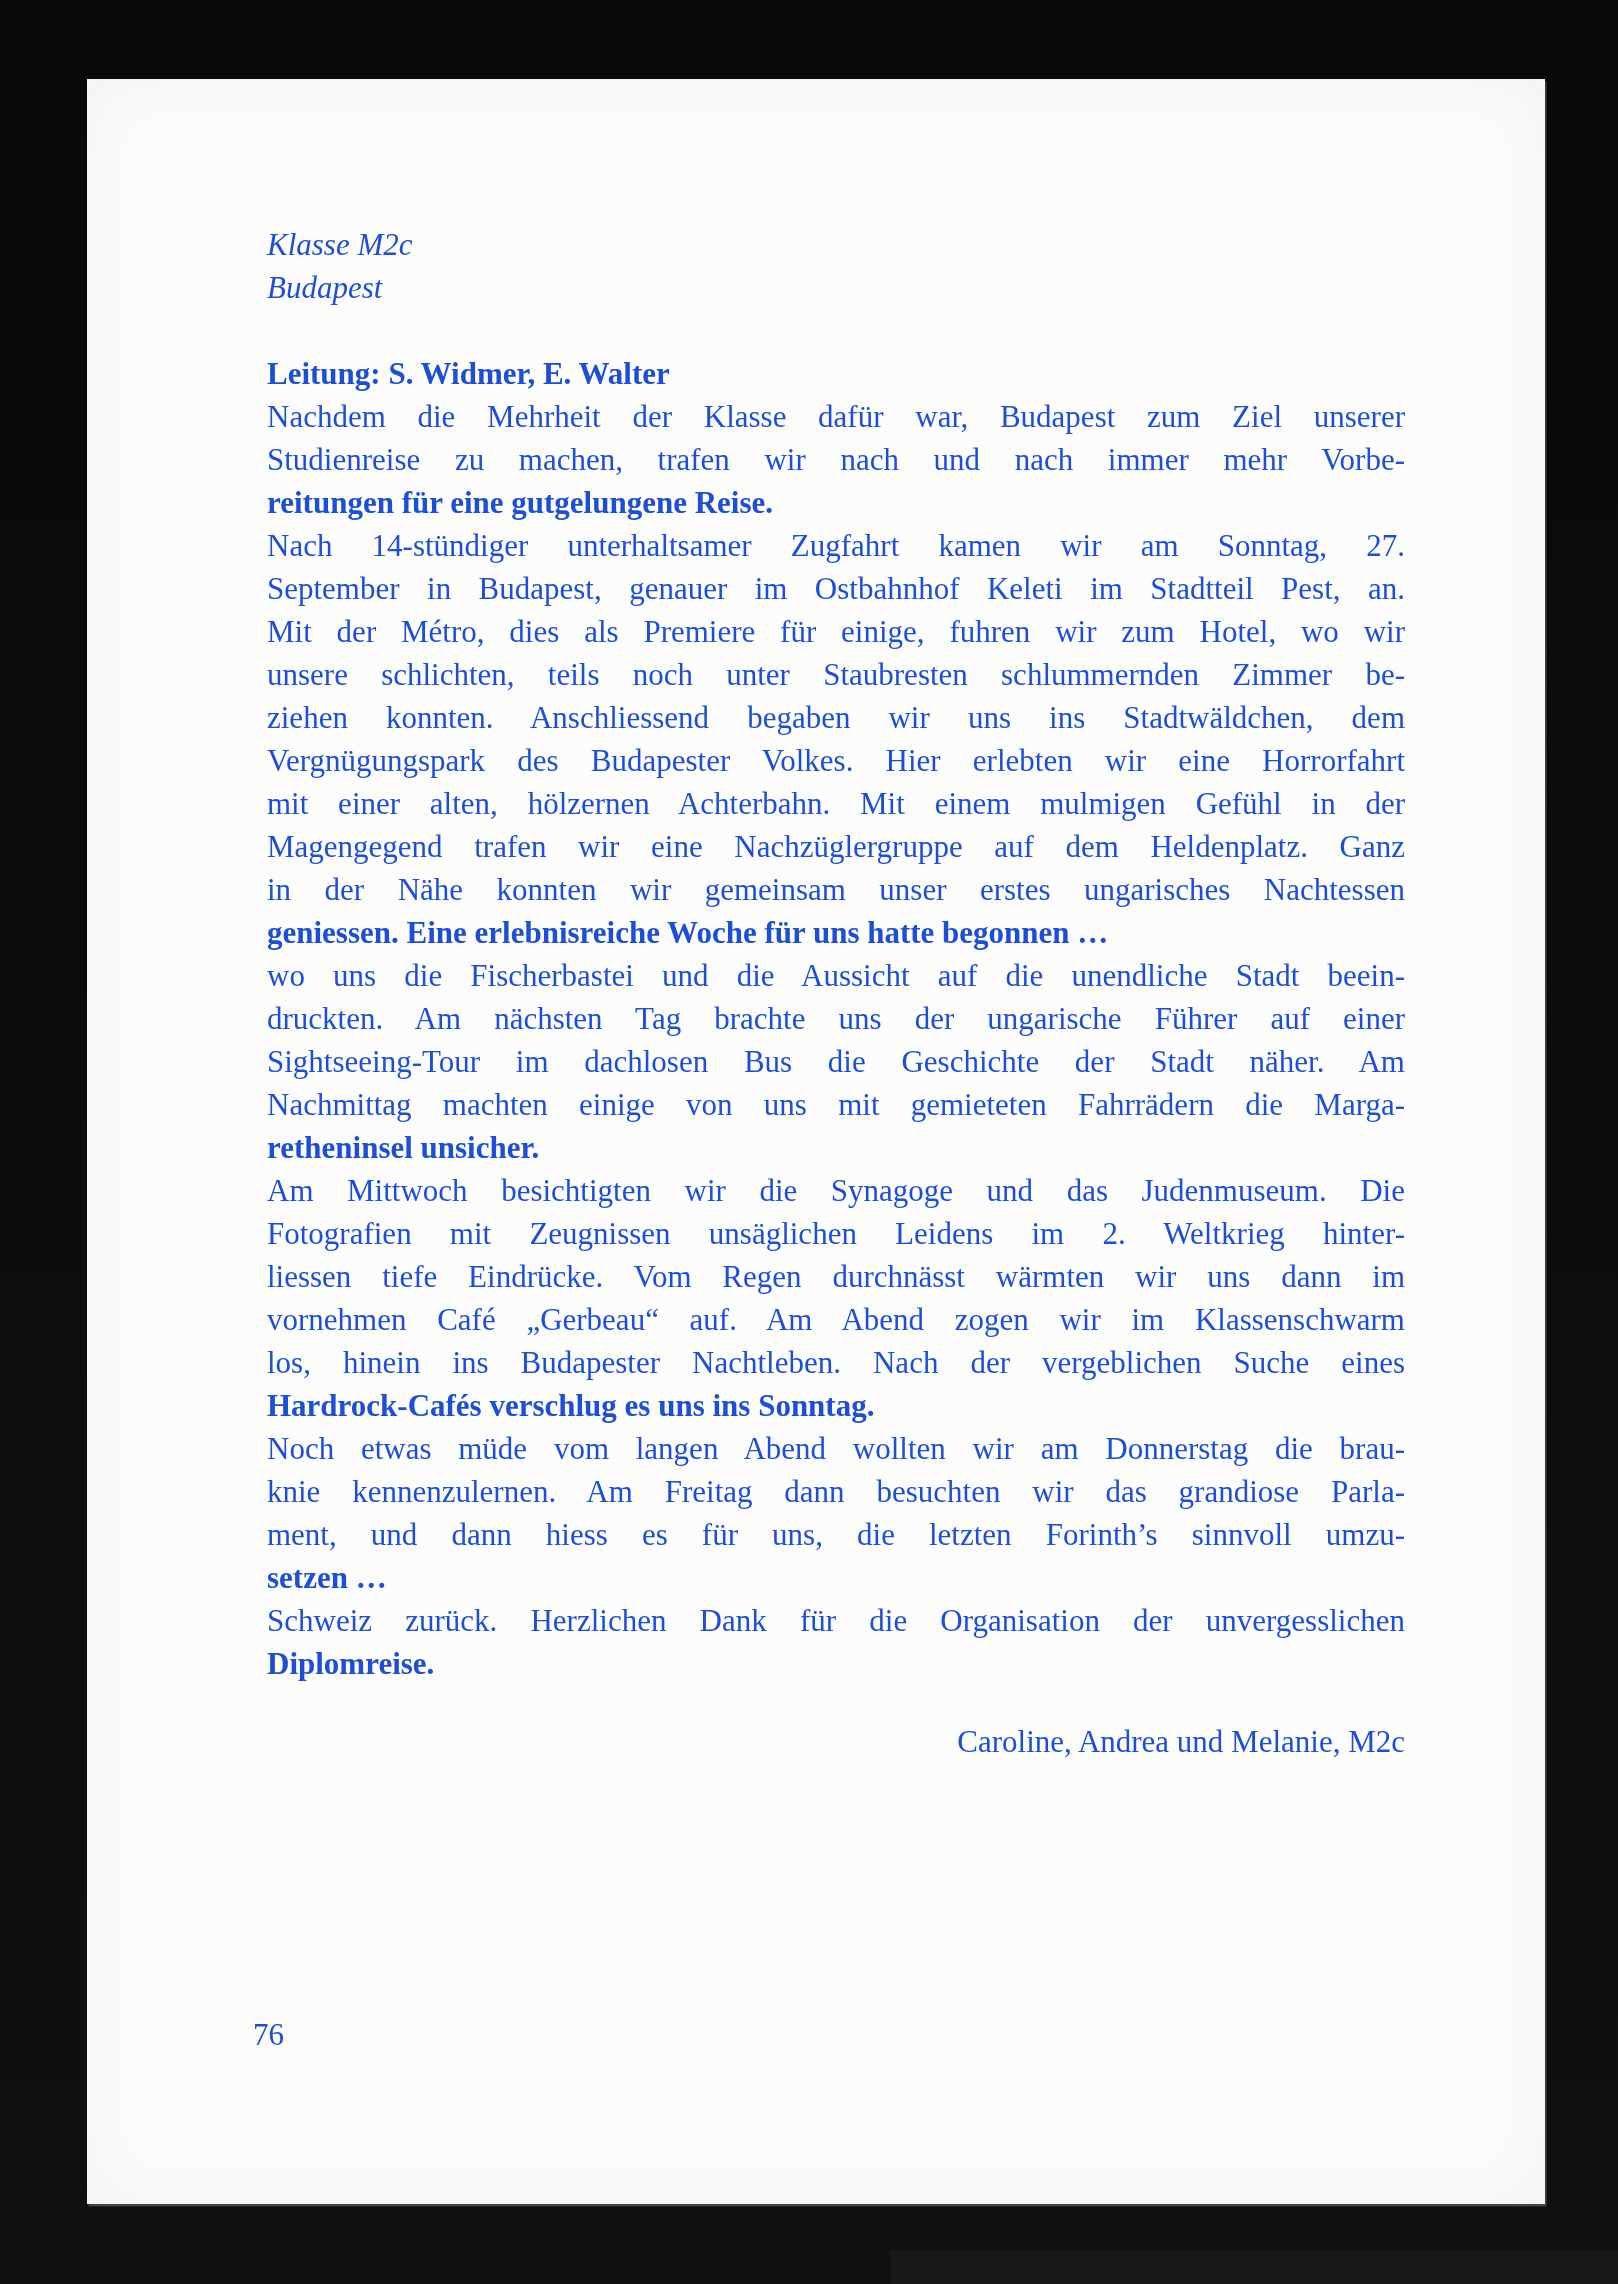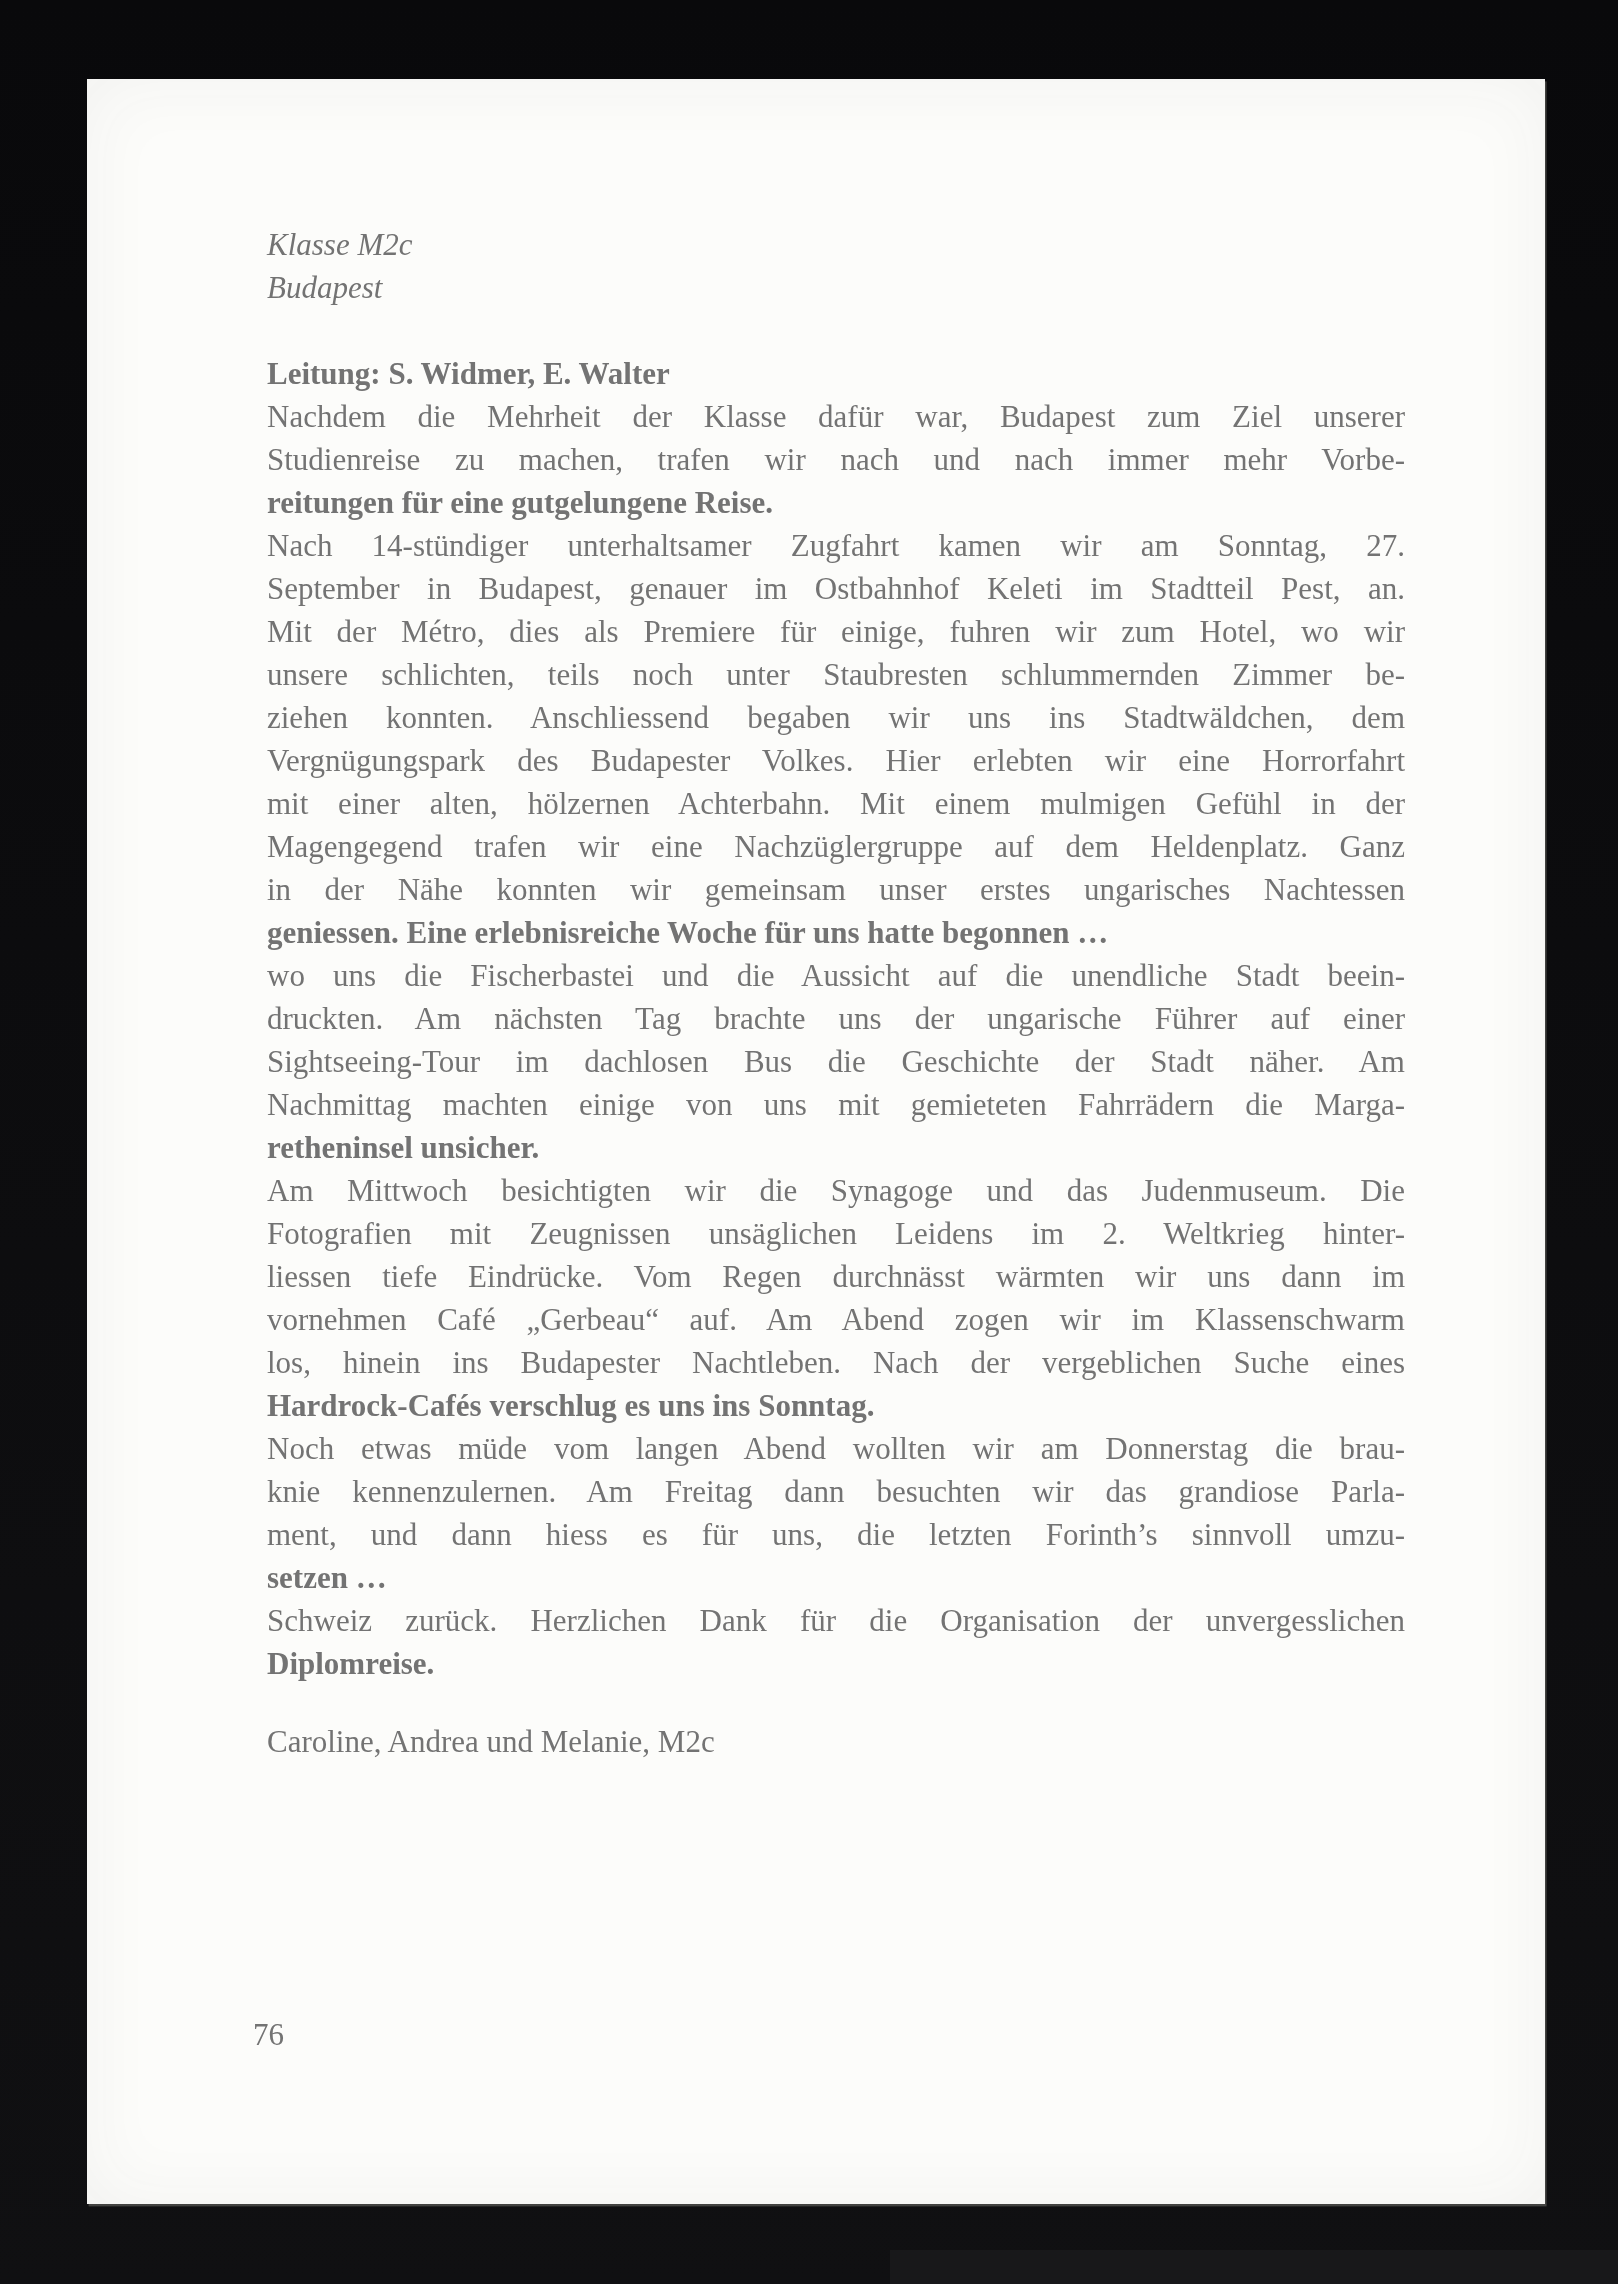--- a/index.html
+++ b/index.html
@@ -24,21 +24,21 @@
     background: #18181a;
   }
   .paper {
     position: absolute;
     left: 87px;
     top: 79px;
     width: 1458px;
     height: 2125px;
     background: #fcfcfa;
     box-shadow: 1.6px 2.4px 0 rgba(110,110,104,0.55), inset 0 0 73px rgba(60,60,50,0.05);
-    color: #737373;
+    color: #1d4ed8;
   }
   .heading {
     position: absolute;
     left: 180px;
     top: 144px;
     width: 1138px;
     font-size: 31px;
     line-height: 43px;
     font-style: italic;
   }
@@ -53,21 +53,21 @@
   .bline {
     text-align: justify;
     white-space: normal;
     overflow: hidden;
     height: 43px;
   }
   .bline.justify { text-align-last: justify; }
   .bline.left   { text-align-last: left; font-weight: bold; }
   .signature {
     margin-top: 35px;
-    text-align: left;
+    text-align: right;
     font-size: 31px;
     line-height: 43px;
   }
   .page-number {
     position: absolute;
     left: 166px;
     top: 1934px;
     font-size: 31px;
     line-height: 43px;
   }

